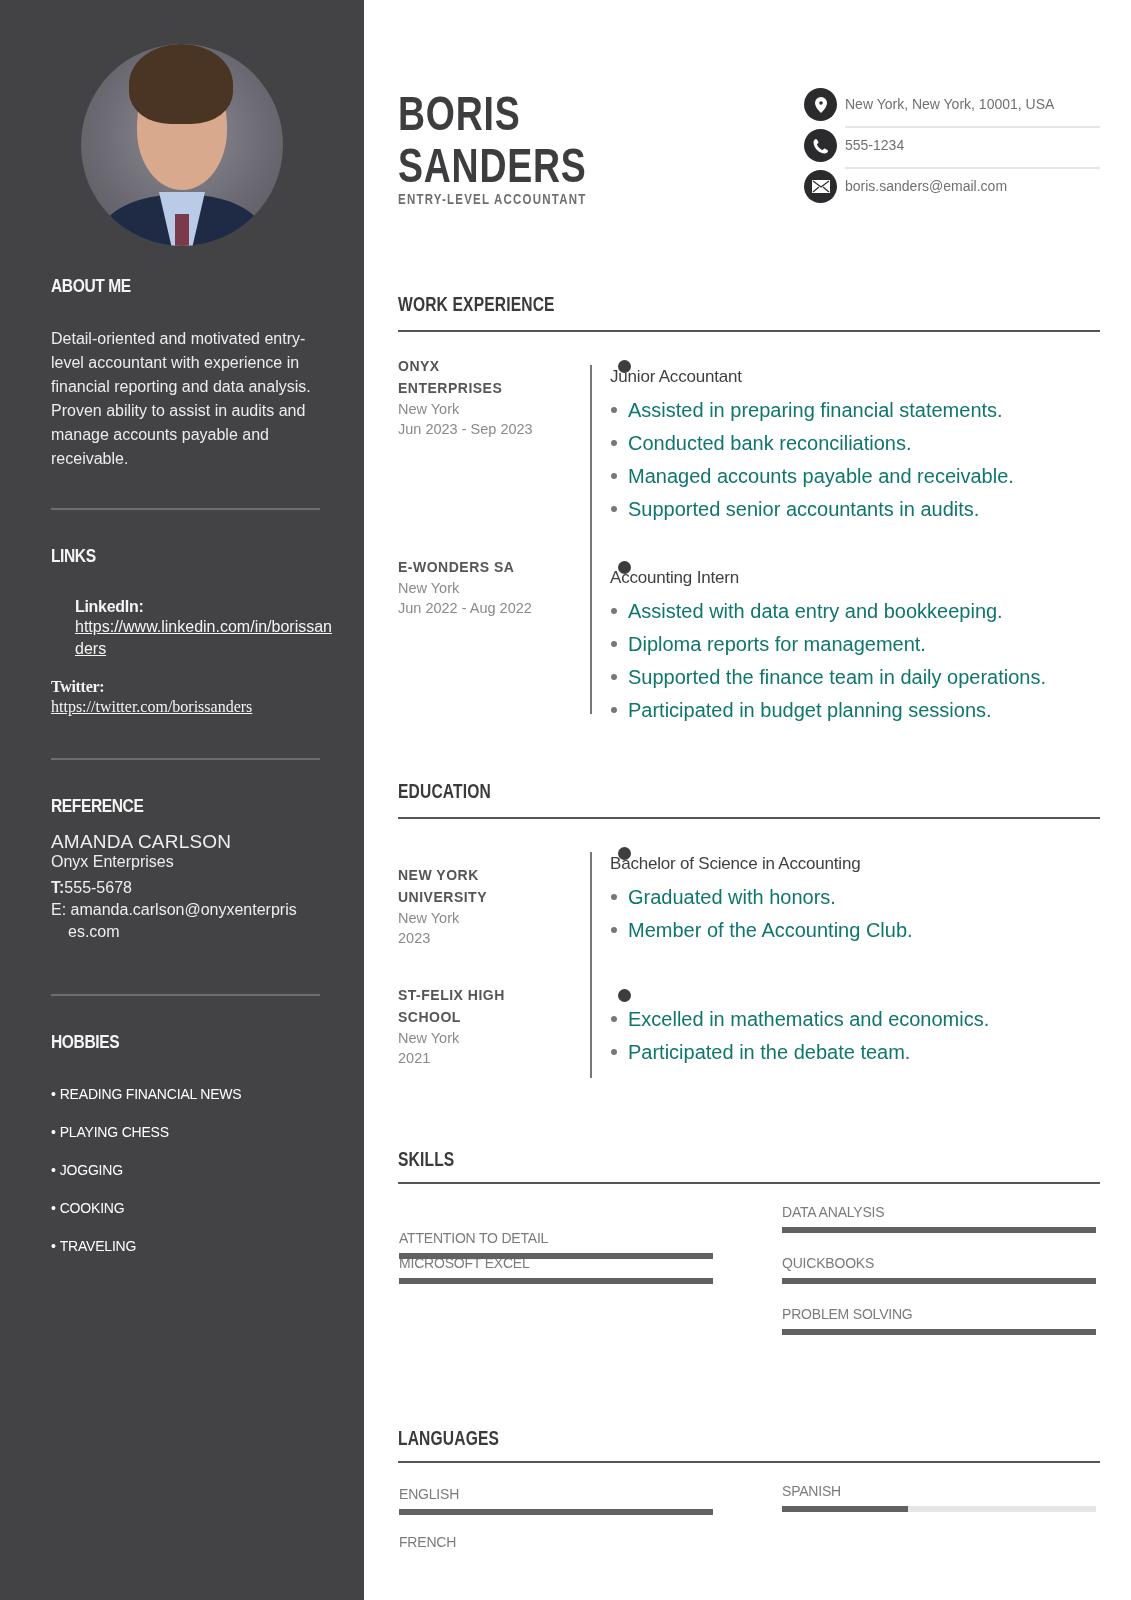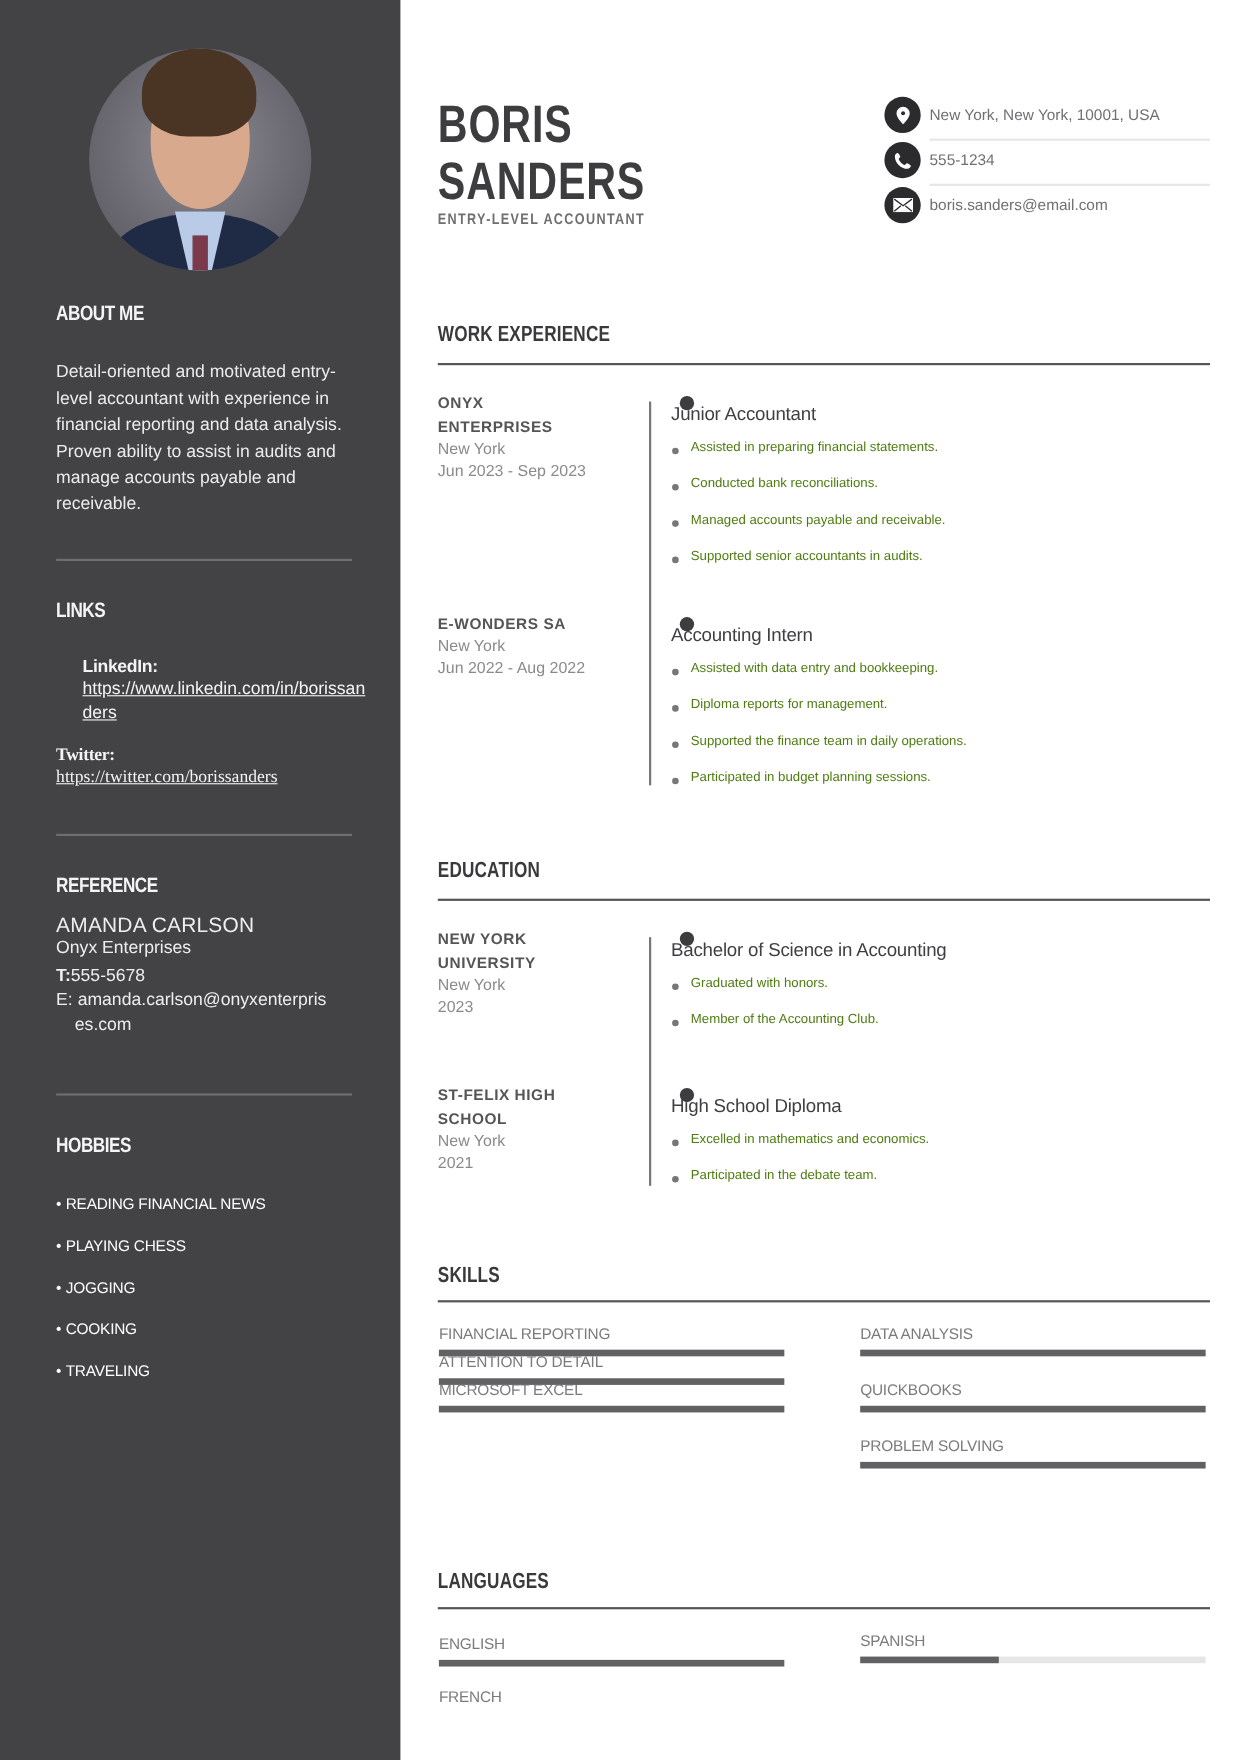--- a/index.html
+++ b/index.html
@@ -61,21 +61,21 @@
   }
   .section-rule { position: absolute; left: 34px; width: 702px; height: 2px; background: #555557; }
 
   .entry { position: absolute; left: 34px; width: 702px; }
   .entry-org { font-size: 14px; font-weight: bold; color: #555; letter-spacing: 0.5px; line-height: 22px; width: 150px; }
   .entry-meta { font-size: 14.5px; color: #8a8a8c; line-height: 20px; }
   .entry-left { position: absolute; left: 0; top: 0; width: 170px; }
   .entry-right { position: absolute; left: 212px; top: 12px; width: 480px; }
   .entry-role { font-size: 17px; color: #3f3f41; letter-spacing: -0.2px; }
   .bullets { margin-top: 12px; }
-  .bullet { font-size: 12px; color: #4d7c0f; height: 33px; position: relative; padding-left: 18px; }
+  .bullet { font-size: 20px; color: #0f766e; height: 33px; position: relative; padding-left: 18px; }
   .bullet::before { content: ""; position: absolute; left: 1px; top: 8px; width: 6px; height: 6px; border-radius: 50%; background: #777; }
 
   .timeline-line { position: absolute; left: 226px; width: 2px; background: #777779; }
   .timeline-dot { position: absolute; left: 220px; width: 13px; height: 13px; border-radius: 50%; background: #3d3d3f; }
 
   .skill { position: absolute; width: 314px; }
   .skill-label { font-size: 14px; color: #7b7b7d; letter-spacing: -0.2px; }
   .skill-track { margin-top: 7px; height: 6px; background: #e6e6e6; position: relative; }
   .skill-fill { position: absolute; left: 0; top: 0; height: 6px; background: #616163; }
 </style>
@@ -214,21 +214,21 @@
       </div>
     </div>
   </div>
 
   <div class="section-title" style="top:780px;">EDUCATION</div>
   <div class="section-rule" style="top:817px;"></div>
   <div class="timeline-line" style="left:226px; top:852px; height:226px; position:absolute;"></div>
 
   <div class="entry" style="top:842px;">
     <div class="entry-left">
-      <div class="entry-org" style="width:110px;">NEW YORK UNIVERSITY</div>
+      <div class="entry-org" style="width:110px;margin-top:22px;">NEW YORK UNIVERSITY</div>
       <div class="entry-meta">New York</div>
       <div class="entry-meta">2023</div>
     </div>
     <div class="timeline-dot" style="top:5px;"></div>
     <div class="entry-right">
       <div class="entry-role">Bachelor of Science in Accounting</div>
       <div class="bullets">
         <div class="bullet">Graduated with honors.</div>
         <div class="bullet">Member of the Accounting Club.</div>
       </div>
@@ -236,37 +236,30 @@
   </div>
 
   <div class="entry" style="top:984px;">
     <div class="entry-left">
       <div class="entry-org" style="width:120px;">ST-FELIX HIGH SCHOOL</div>
       <div class="entry-meta">New York</div>
       <div class="entry-meta">2021</div>
     </div>
     <div class="timeline-dot" style="top:5px;"></div>
     <div class="entry-right">
-      <div class="entry-role">High School Diploma</div>
       <div class="bullets">
         <div class="bullet">Excelled in mathematics and economics.</div>
         <div class="bullet">Participated in the debate team.</div>
       </div>
     </div>
   </div>
 
   <div class="section-title" style="top:1148px;">SKILLS</div>
   <div class="section-rule" style="top:1182px;"></div>
 
-  <div class="skill" style="left:35px; top:1204px;">
-    <div class="skill-label">FINANCIAL REPORTING</div>
-    <div class="skill-track">
-        <div class="skill-fill" style="width:100%;"></div>
-      </div>
-  </div>
   <div class="skill" style="left:418px; top:1204px;">
     <div class="skill-label">DATA ANALYSIS</div>
     <div class="skill-track">
         <div class="skill-fill" style="width:100%;"></div>
       </div>
   </div>
   <div class="skill" style="left:35px; top:1255px;">
     <div class="skill-label">MICROSOFT EXCEL</div>
     <div class="skill-track">
         <div class="skill-fill" style="width:100%;"></div>

